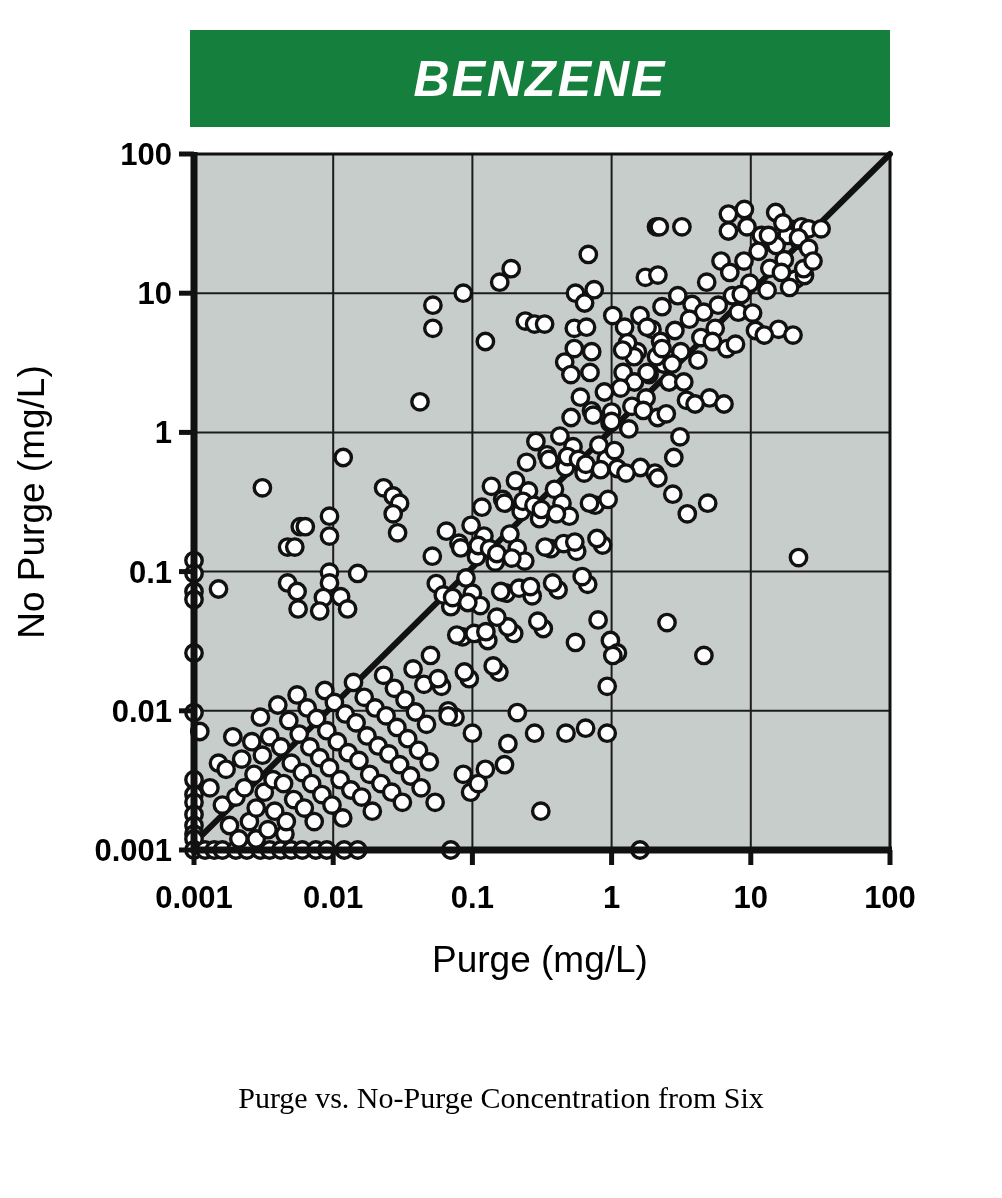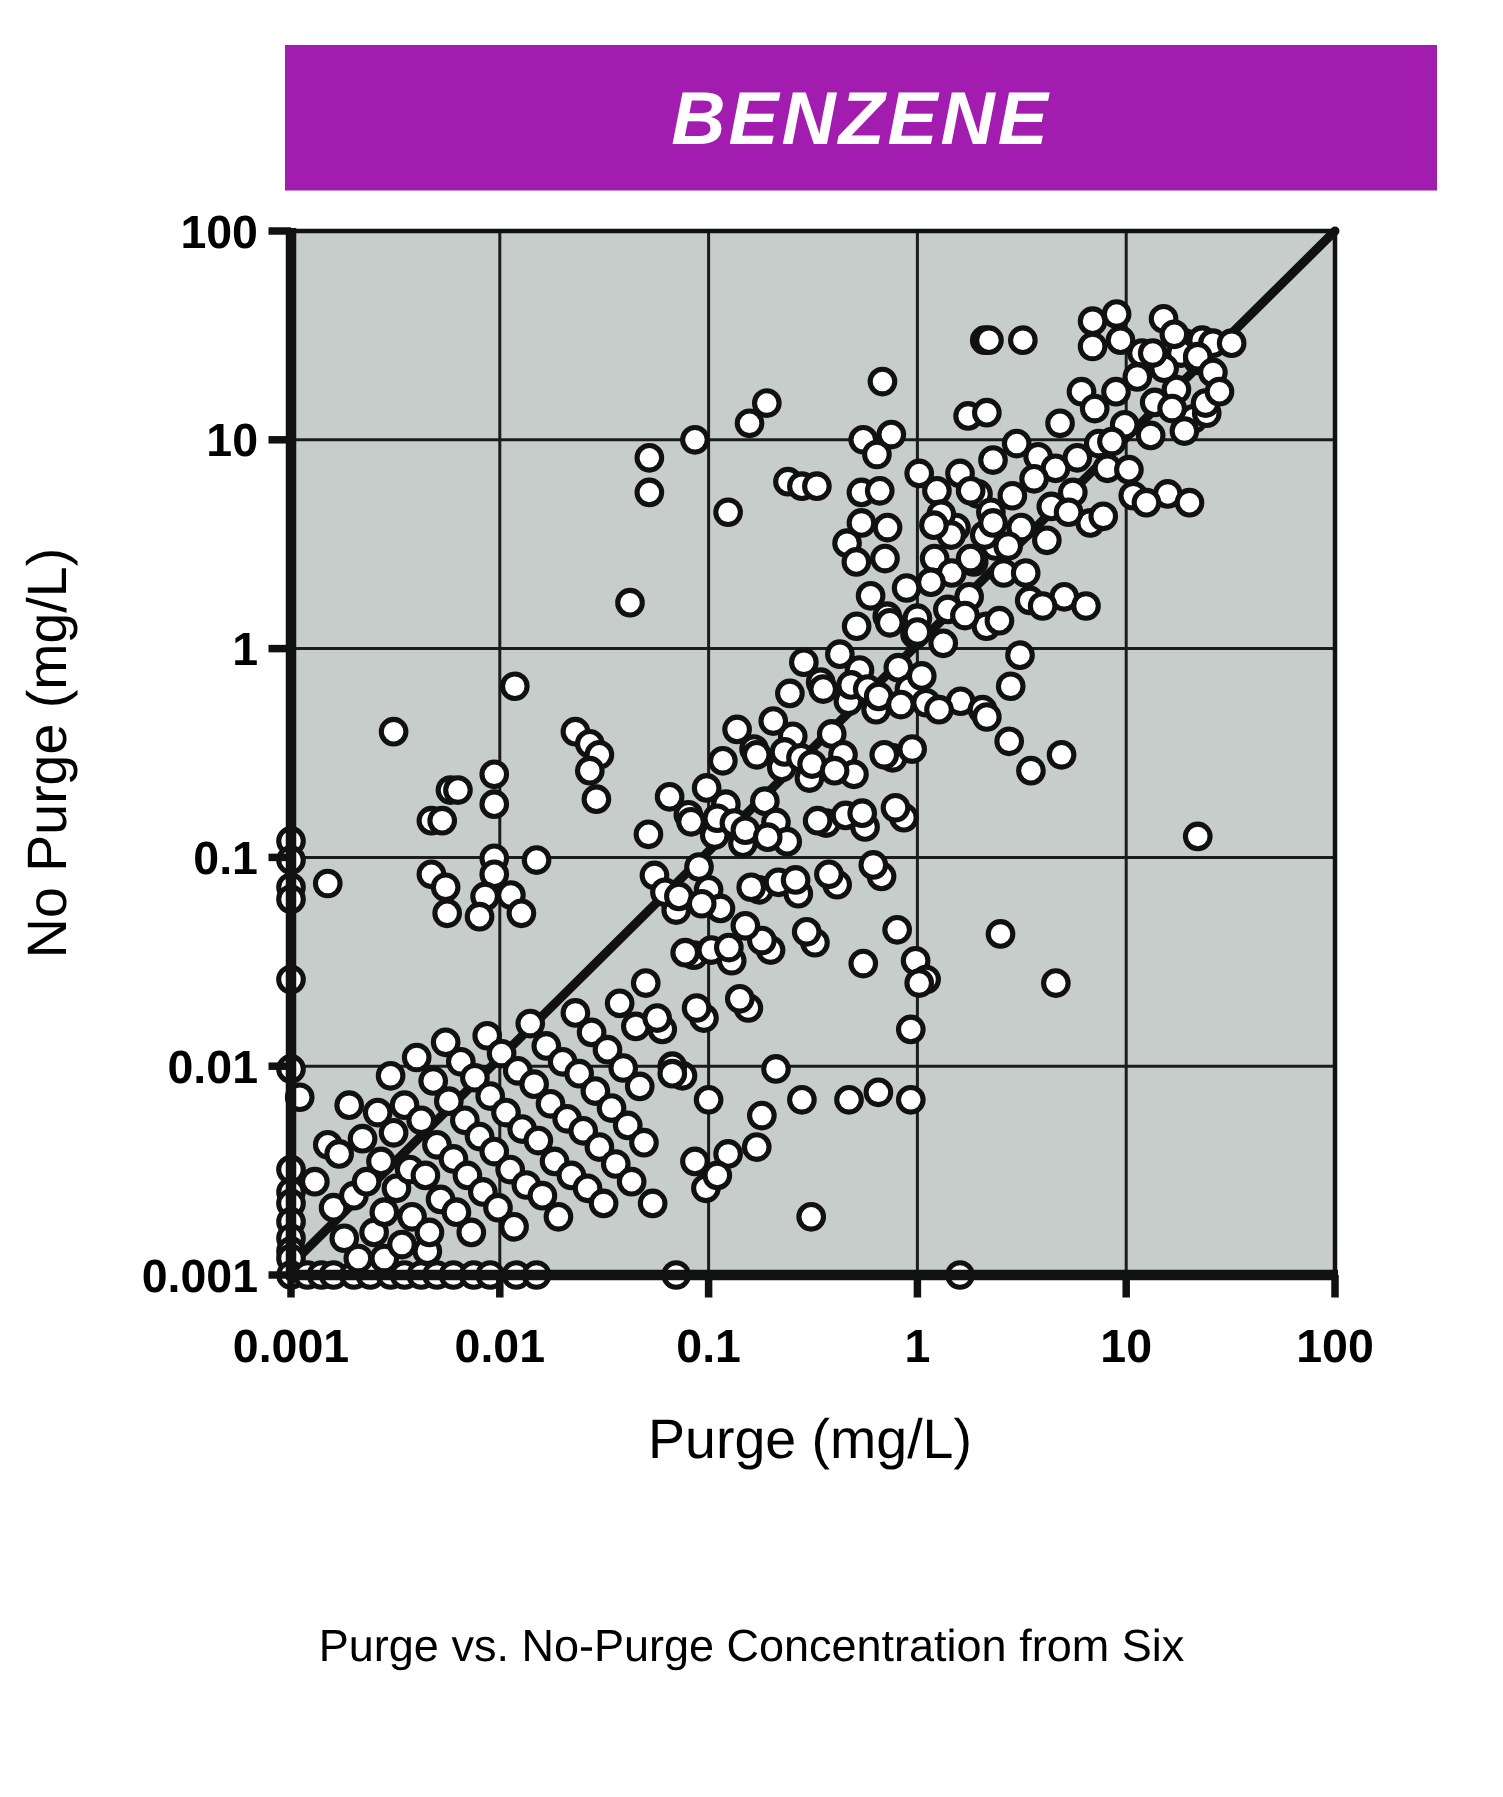--- a/index.html
+++ b/index.html
@@ -1,23 +1,23 @@
 <!DOCTYPE html>
 <html><head>
 <meta charset="utf-8">
 <style>
   html,body{margin:0;padding:0;background:#ffffff;}
   body{width:1002px;height:1198px;position:relative;font-family:"Liberation Sans",sans-serif;color:#000;overflow:hidden;}
-  .title-bar{position:absolute;left:190px;top:30px;width:768px;height:97px;background:#a21caf;display:flex;align-items:center;justify-content:center;}
+  .title-bar{position:absolute;left:190px;top:30px;width:700px;height:97px;background:#15803d;display:flex;align-items:center;justify-content:center;}
   .title-bar .title-text{color:#ffffff;font-size:50px;font-weight:bold;font-style:italic;letter-spacing:2px;}
   #plot-svg{position:absolute;left:0;top:0;}
   .tick-label{font-family:"Liberation Sans",sans-serif;font-weight:bold;font-size:31px;fill:#000;}
   .axis-title{font-family:"Liberation Sans",sans-serif;font-size:37px;fill:#000;}
   .caption{position:absolute;left:0;top:990px;width:1002px;text-align:center;font-size:30px;line-height:43px;white-space:pre;}
-  .caption .cap-line{display:block;}
+  .caption .cap-line{display:block;font-family:Liberation Serif, serif;}
 </style>
 </head>
 <body>
 
 <svg id="plot-svg" width="1002" height="990" viewBox="0 0 1002 990">
   <g id="plot-generated">
       <rect x="194" y="154" width="696" height="696" fill="#c7cdca"></rect>
       <line x1="333.2" y1="154" x2="333.2" y2="850" stroke="#1c1c1c" stroke-width="2"></line>
       <line x1="472.4" y1="154" x2="472.4" y2="850" stroke="#1c1c1c" stroke-width="2"></line>
       <line x1="611.5999999999999" y1="154" x2="611.5999999999999" y2="850" stroke="#1c1c1c" stroke-width="2"></line>

